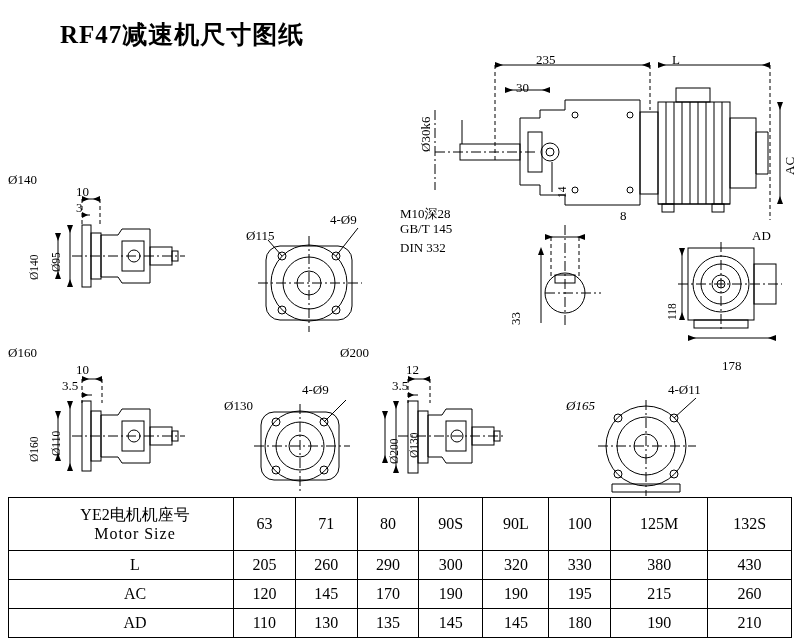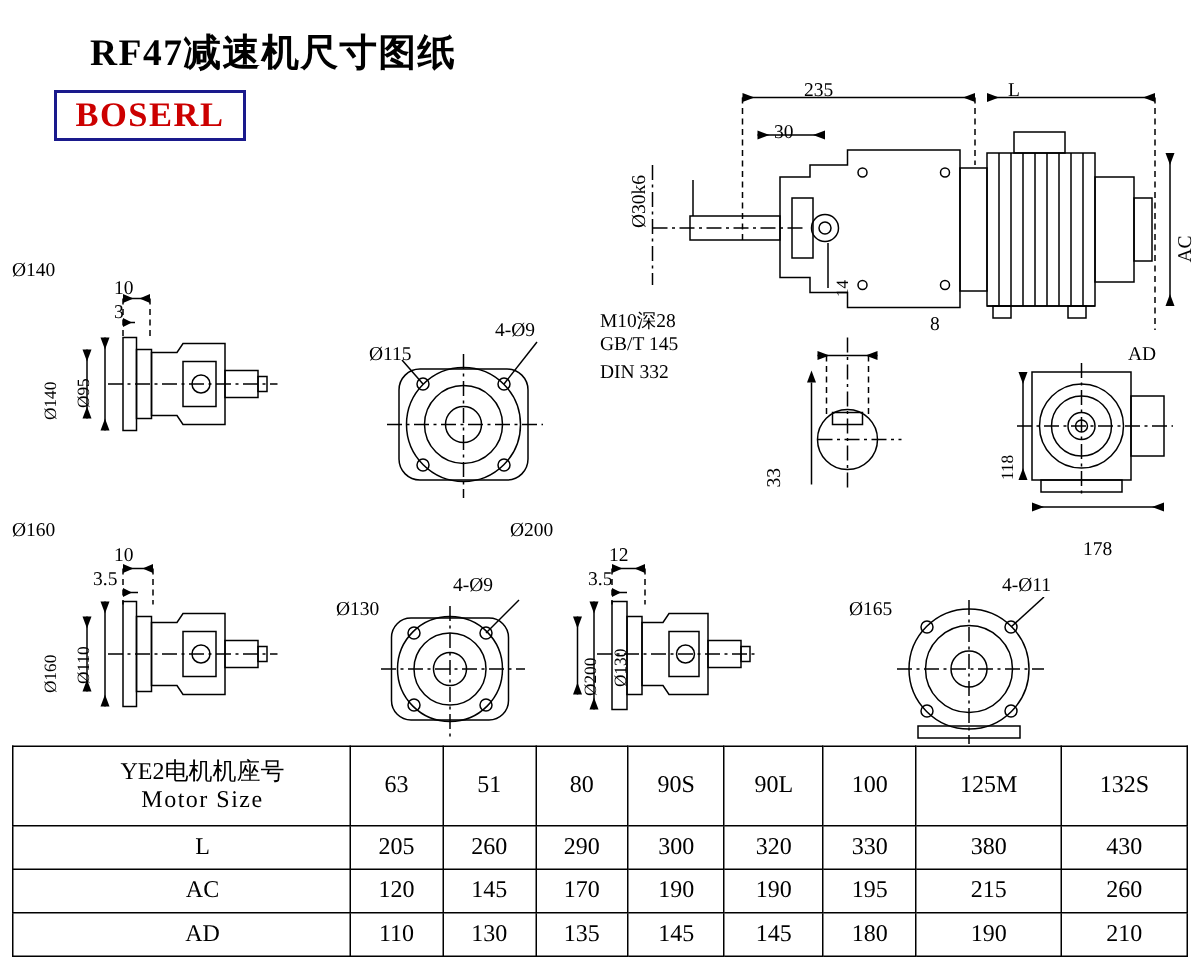--- a/index.html
+++ b/index.html
@@ -35,23 +35,20 @@
   .rh2{font-size:16px;letter-spacing:1px;line-height:19px;}
   svg{display:block;}
 </style>
 </head>
 <body>
 
 <div class="wrap">
 
   <div class="abs" id="title">RF47减速机尺寸图纸</div>
 
-  <div class="abs" id="logo">
-    <span>BOSERL</span>
-  </div>
 
   <svg class="abs" style="left:400px;top:40px;" width="400" height="210" viewBox="0 0 400 210">
     <g fill="none" stroke="#000" stroke-width="1">
 
       <line x1="95" y1="25" x2="250" y2="25"></line>
       <path d="M95 22 l8 3 -8 3z" fill="#000" stroke="none"></path>
       <path d="M250 22 l-8 3 8 3z" fill="#000" stroke="none"></path>
       <line x1="95" y1="25" x2="95" y2="120" stroke-dasharray="4,3"></line>
       <line x1="250" y1="25" x2="250" y2="70" stroke-dasharray="4,3"></line>
 
@@ -306,31 +303,31 @@
       <circle cx="82" cy="20" r="4"></circle>
       <circle cx="26" cy="76" r="4"></circle>
       <circle cx="82" cy="76" r="4"></circle>
       <path d="M20 86 h68 v8 h-68 z"></path>
       <line x1="54" y1="2" x2="54" y2="98" stroke-dasharray="10,3,2,3"></line>
       <line x1="6" y1="48" x2="104" y2="48" stroke-dasharray="10,3,2,3"></line>
       <line x1="82" y1="20" x2="104" y2="0"></line>
     </g>
   </svg>
   <div class="abs lbl" style="left:668px;top:382px;">4-Ø11</div>
-  <div class="abs lbl" style="left:566px;top:398px;">Ø165</div>
+  <div class="abs lbl" style="left:566px;top:398px;font-style:italic;">Ø165</div>
 
   <table class="spec">
     <tbody>
       <tr>
         <td class="rowhead first">
           <div class="rh1">YE2电机机座号</div>
           <div class="rh2">Motor Size</div>
         </td>
         <td>63</td>
-        <td>51</td>
+        <td>71</td>
         <td>80</td>
         <td>90S</td>
         <td>90L</td>
         <td>100</td>
         <td>125M</td>
         <td>132S</td>
       </tr>
       <tr>
         <td class="rowhead">L</td>
         <td>205</td>

